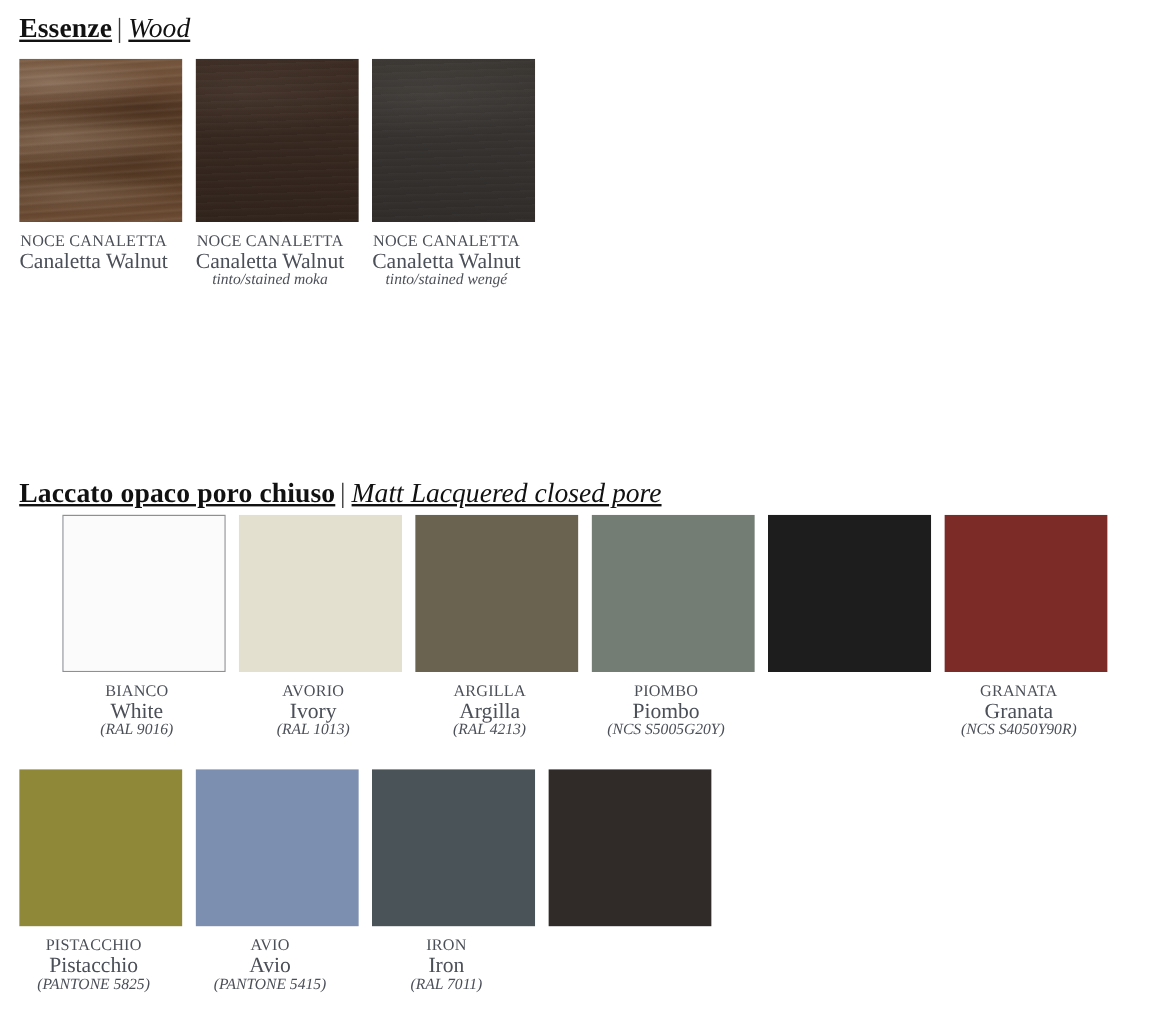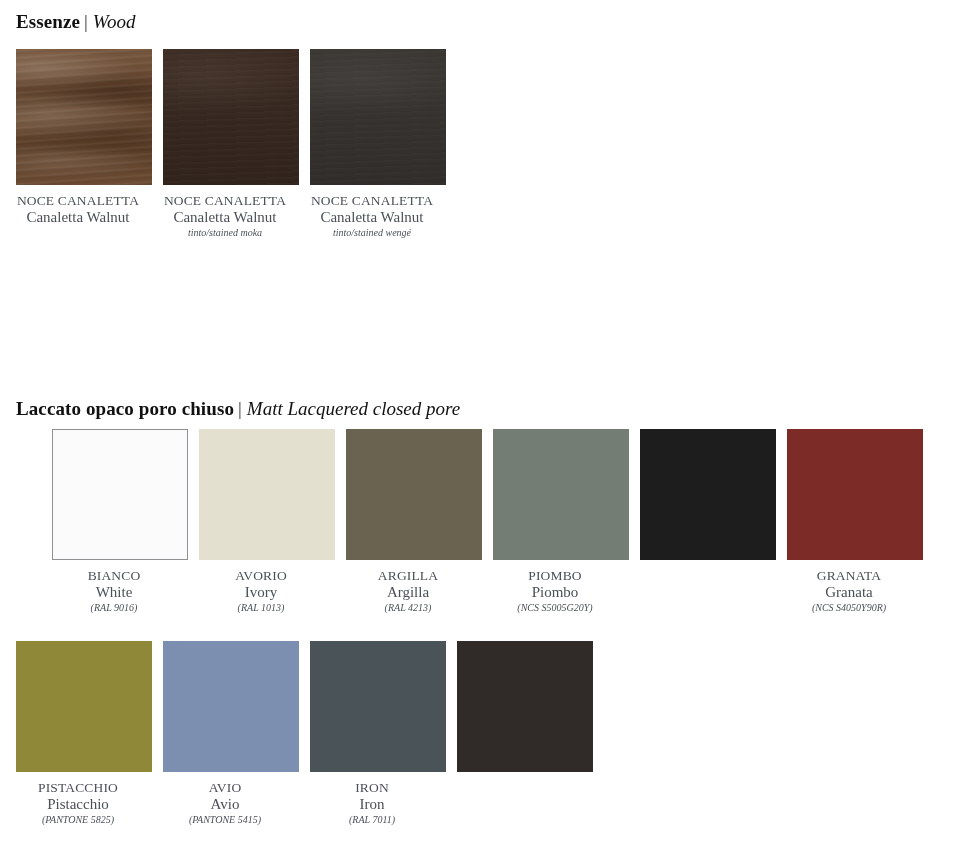--- a/index.html
+++ b/index.html
@@ -15,22 +15,23 @@
   }
 
   .page { position: relative; width: 970px; height: 852px; }
 
   
   .section-head {
     position: absolute;
     left: 16px;
     white-space: nowrap;
     color: #111111;
-    font-size: 19px;
+    font-size: 23px;
     line-height: 1;
+    text-decoration: underline;
   }
   .section-head .it-name { font-weight: bold; letter-spacing: .1px; }
   .section-head .divider { font-weight: normal; color: #3a3a3a; padding: 0 5px 0 4px; }
   .section-head .en-name { font-style: italic; font-weight: normal; color: #111111; }
 
   #head-essenze { top: 12px; }
   #head-laccato  { top: 399px; }
 
   
   .grid { position: absolute; left: 16px; display: flex; }
@@ -95,28 +96,28 @@
   .caption .code {
     display: block;
     font-size: 13.5px;
     line-height: 16px;
     letter-spacing: .15px;
     color: #4b4f58;
     white-space: nowrap;
   }
   .caption .name {
     display: block;
-    font-size: 15px;
+    font-size: 18px;
     line-height: 16px;
     color: #4b4f58;
     white-space: nowrap;
   }
   .caption .note {
     display: block;
-    font-size: 10px;
+    font-size: 13px;
     line-height: 16px;
     font-style: italic;
     color: #4b4f58;
     white-space: nowrap;
   }
   .caption .note:empty { display: none; }
   
   .caption .note, .caption .code, .caption .name { overflow: visible; }
 </style>
 </head>

